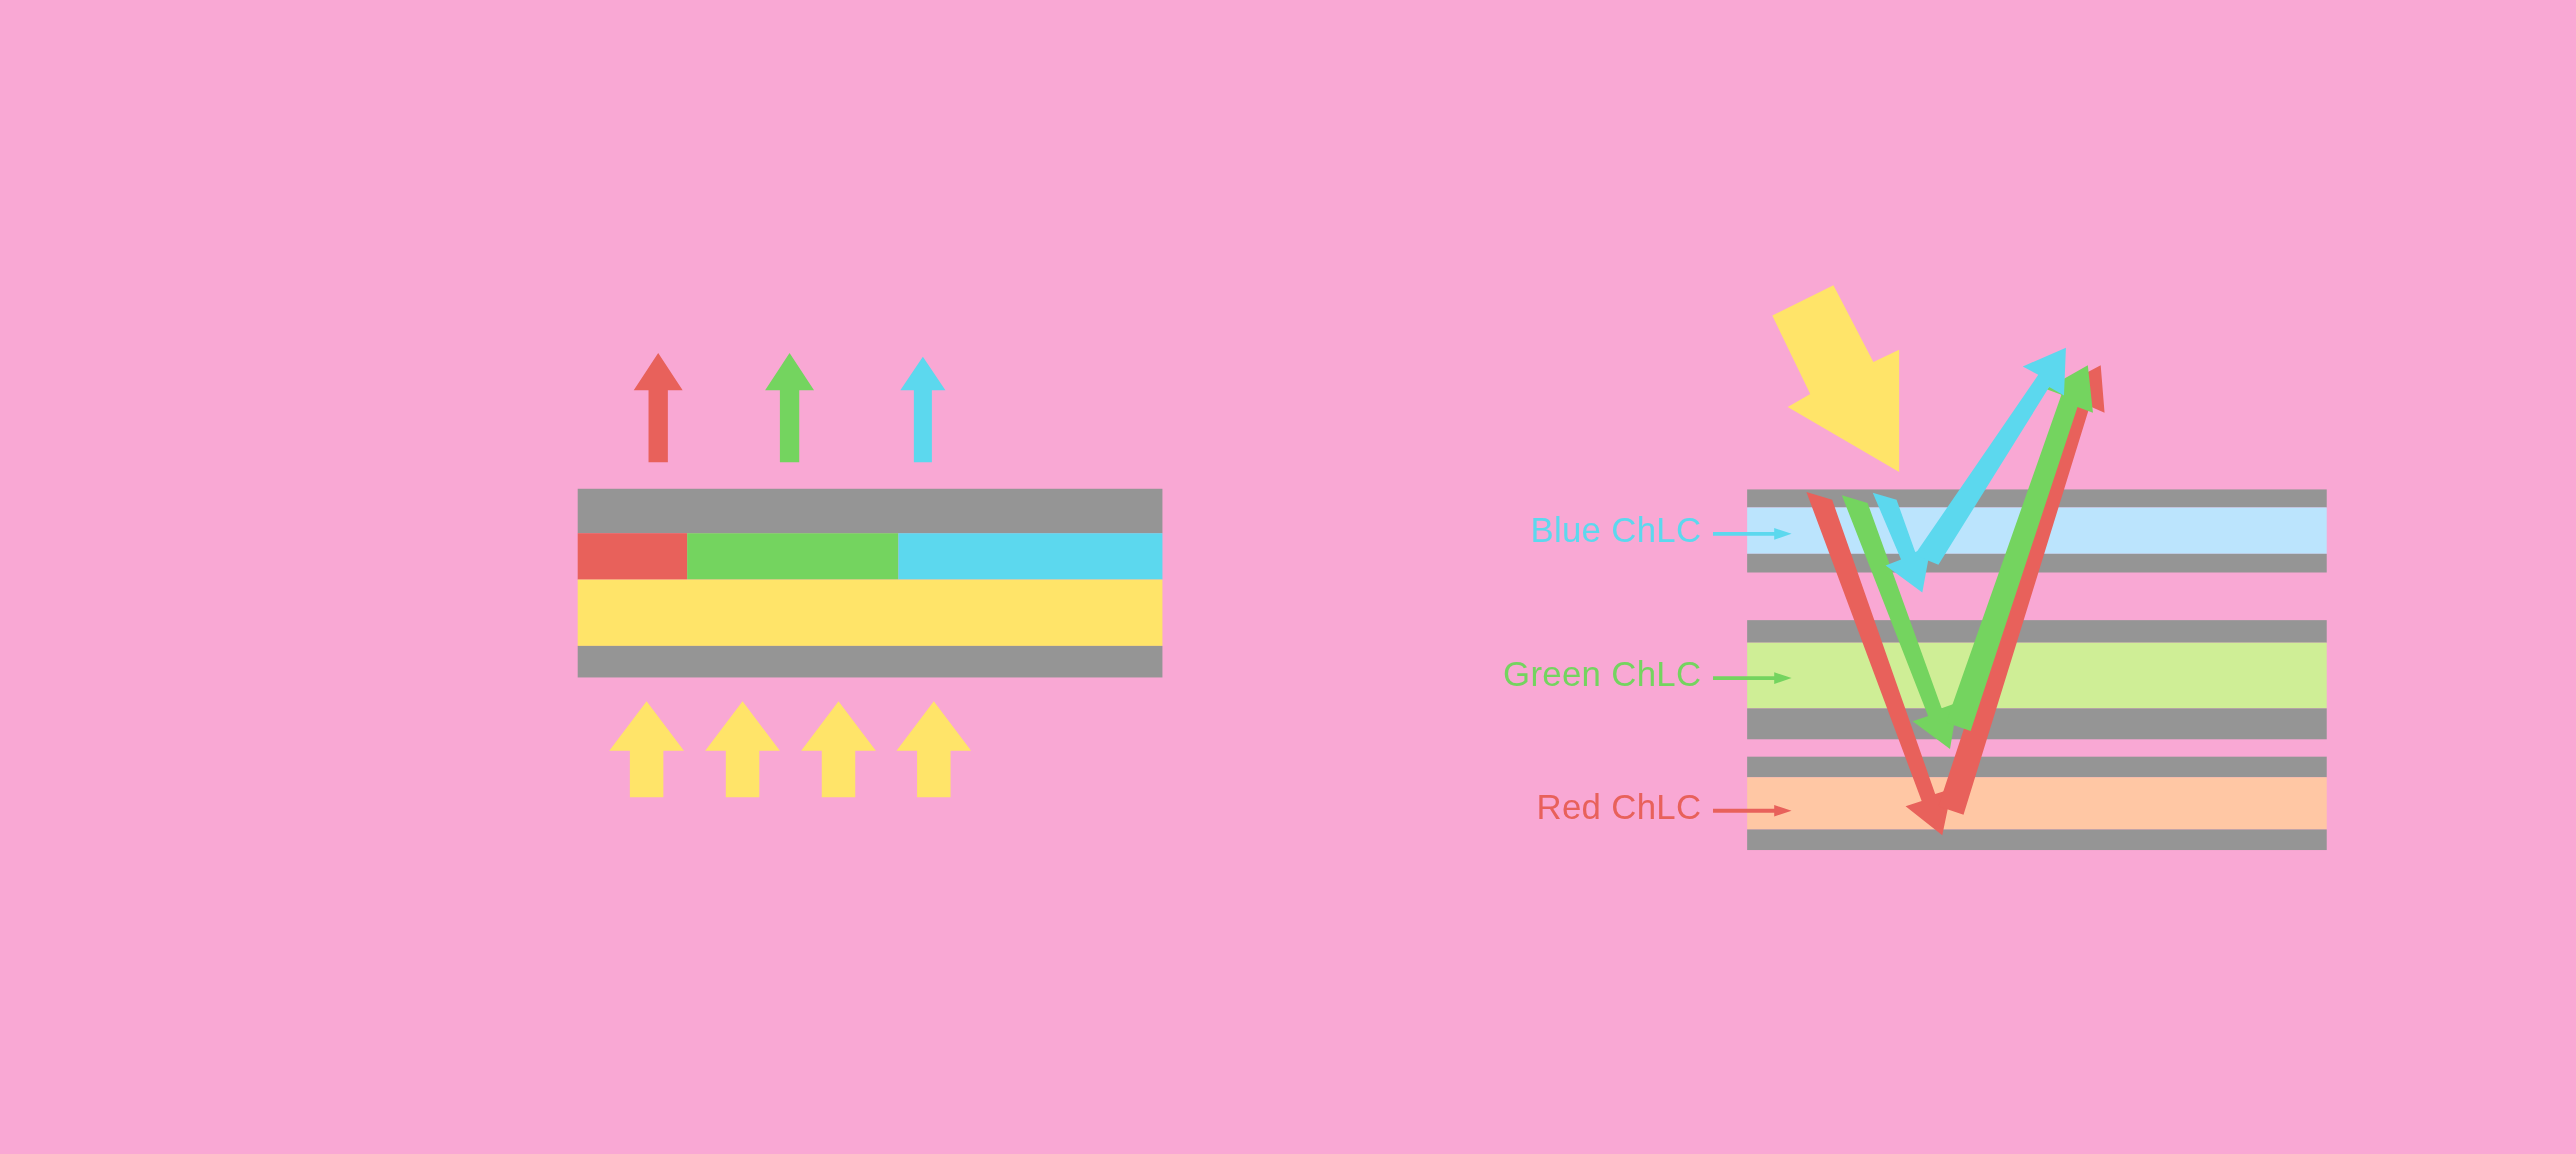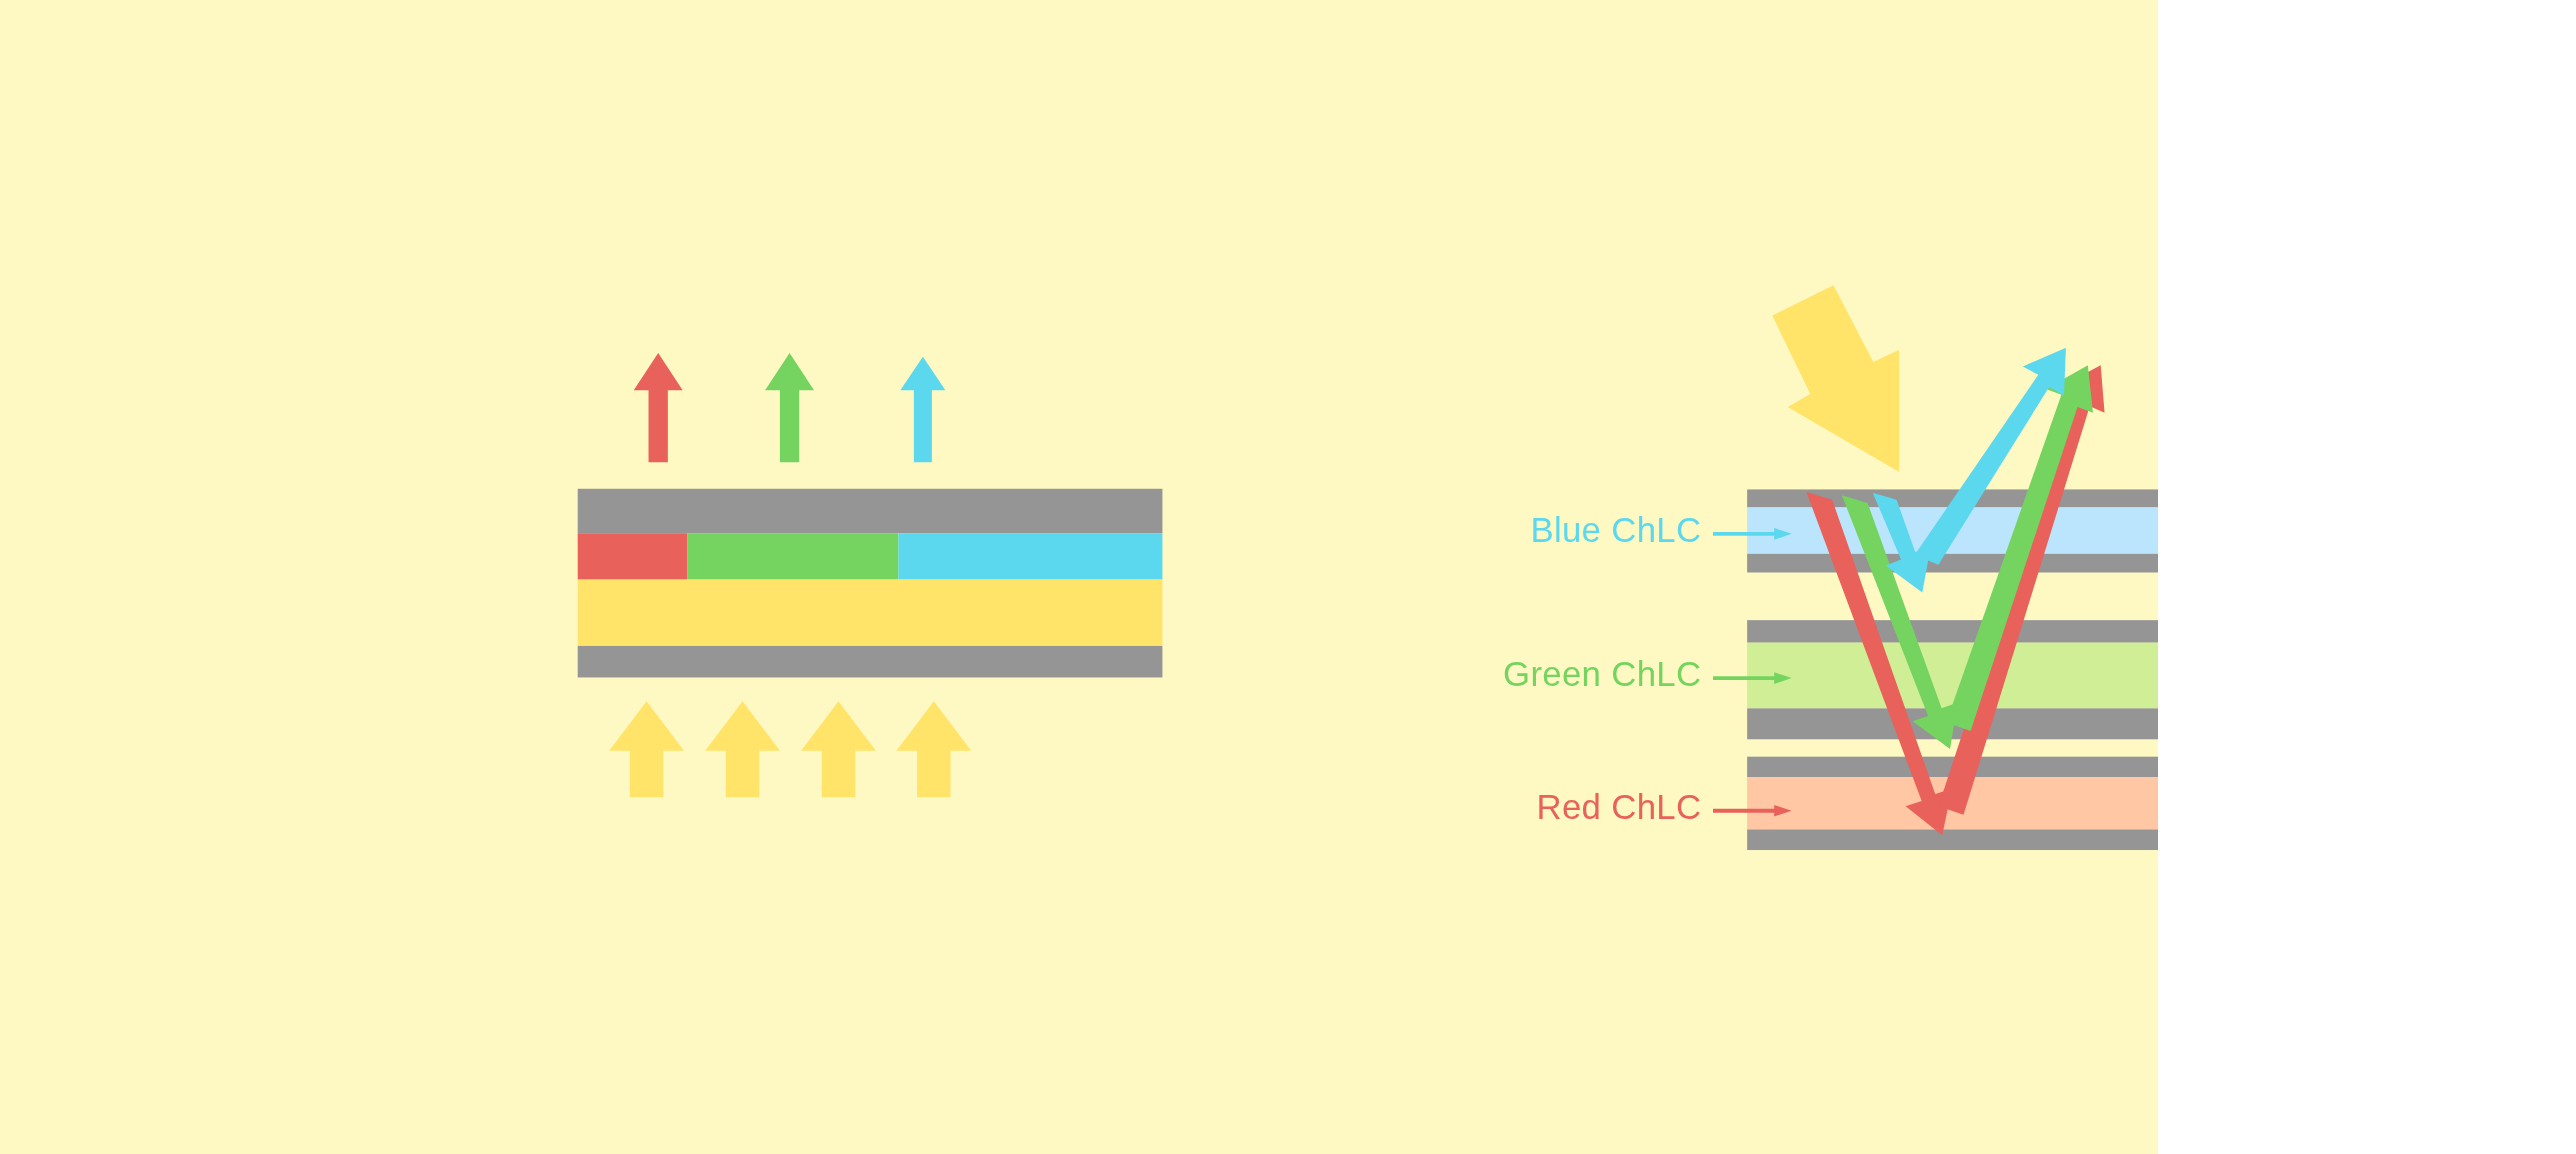--- a/index.html
+++ b/index.html
@@ -5,23 +5,23 @@
   html, body {
     margin: 0;
     padding: 0;
     background: #ffffff;
   }
   body {
     font-family: "Liberation Sans", sans-serif;
   }
   #root {
     position: relative;
-    width: 2158px;
+    width: 2576px;
     height: 1154px;
-    background: #fef9c3;
+    background: #f9a8d4;
     overflow: hidden;
   }
   .svg-canvas {
     position: absolute;
     left: 0;
     top: 0;
     width: 2576px;
     height: 1154px;
   }
   .lbl {

